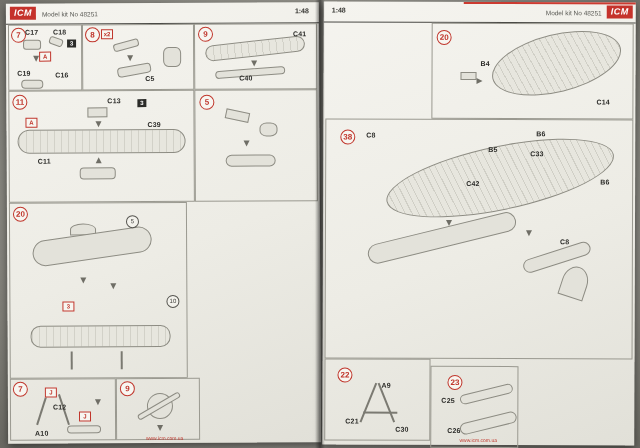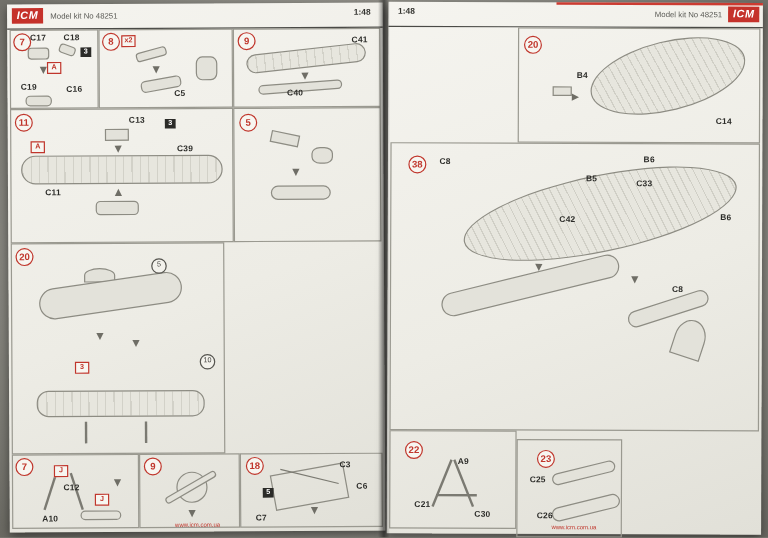--- a/index.html
+++ b/index.html
@@ -127,30 +127,20 @@
       <i class="arrd" style="left:84px;top:20px"></i>
     </div>
 
     <div class="panel" style="left:108px;top:375px;width:84px;height:62px">
       <span class="stc" style="left:3px;top:2px">9</span>
       <i class="sk" style="left:30px;top:14px;width:26px;height:26px;border-radius:50%"></i>
       <i class="sk" style="left:18px;top:24px;width:48px;height:6px;border-radius:3px;transform:rotate(-30deg)"></i>
       <i class="arrd" style="left:40px;top:46px"></i>
     </div>
 
-    <div class="panel" style="left:192px;top:375px;width:119px;height:62px">
-      <span class="stc" style="left:4px;top:2px">18</span>
-      <span class="pl" style="left:82px;top:6px">C3</span>
-      <span class="pl" style="left:96px;top:24px">C6</span>
-      <span class="bb" style="left:18px;top:28px">5</span>
-      <span class="pl" style="left:12px;top:50px">C7</span>
-      <i class="fr" style="left:26px;top:12px;width:60px;height:28px;transform:rotate(-10deg)"></i>
-      <i class="ln" style="left:32px;top:18px;width:50px;height:1px;transform:rotate(14deg)"></i>
-      <i class="arrd" style="left:58px;top:44px"></i>
-    </div>
 
     <span class="furl">www.icm.com.ua</span>
   </div>
 
   <div class="page" id="rp">
     <div class="hdr">
       <span class="scale">1:48</span>
       <span class="kit">Model kit No 48251</span>
       <span class="logo">ICM</span>
     </div>

